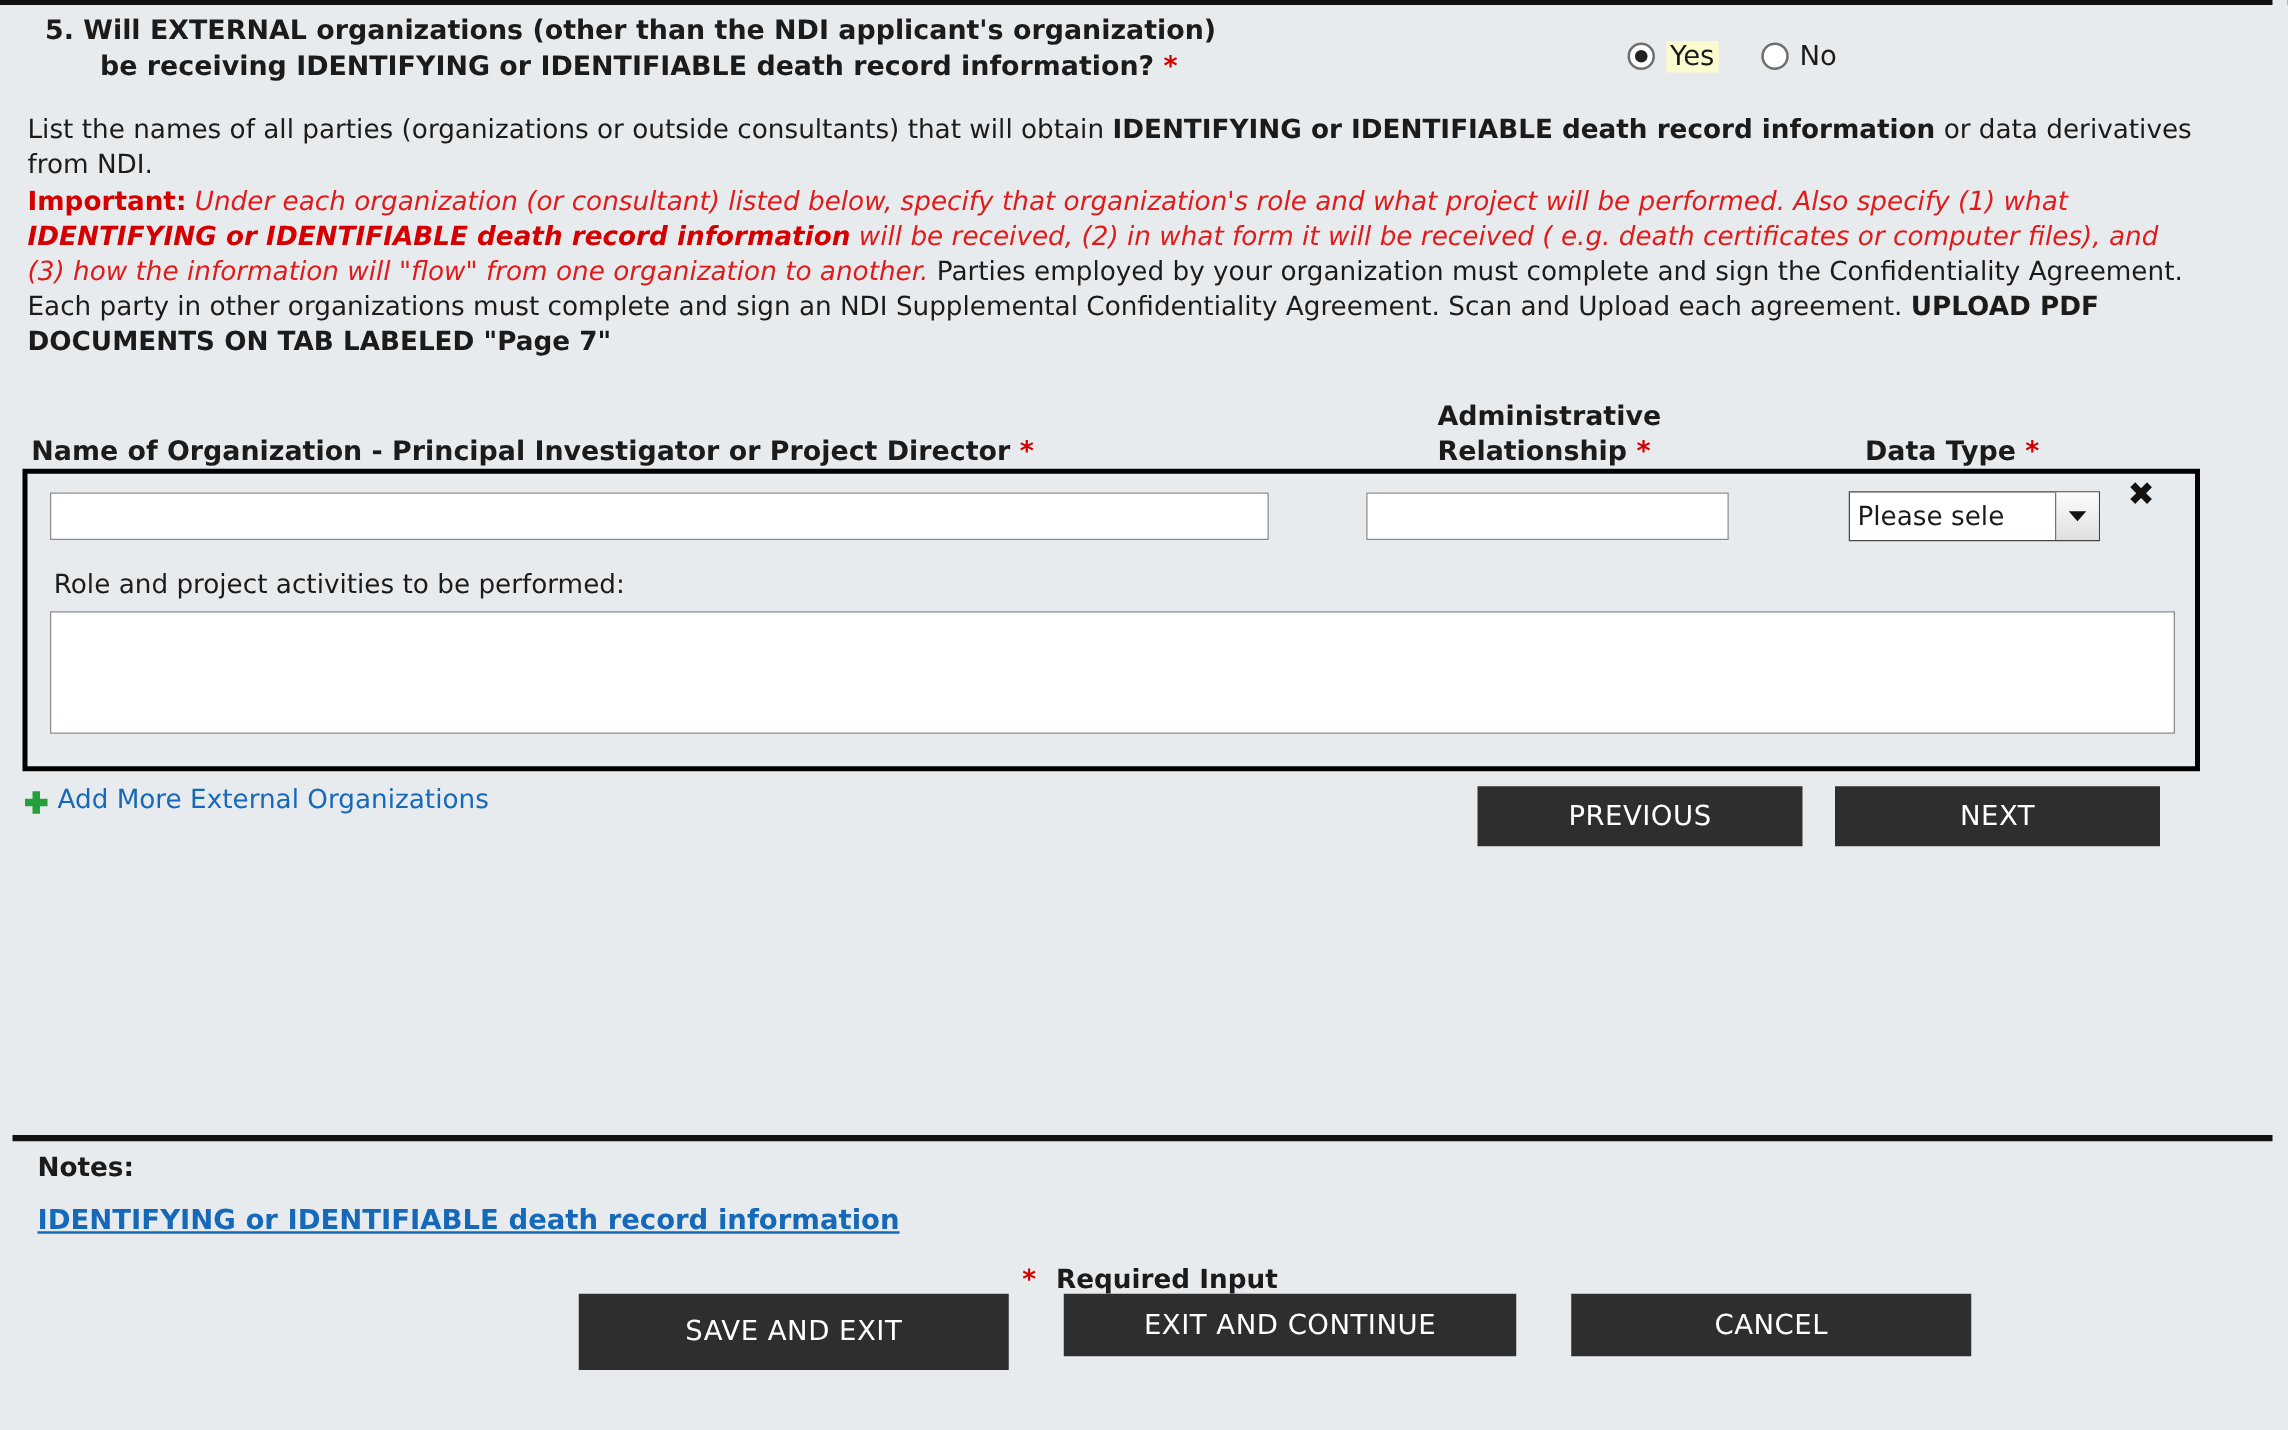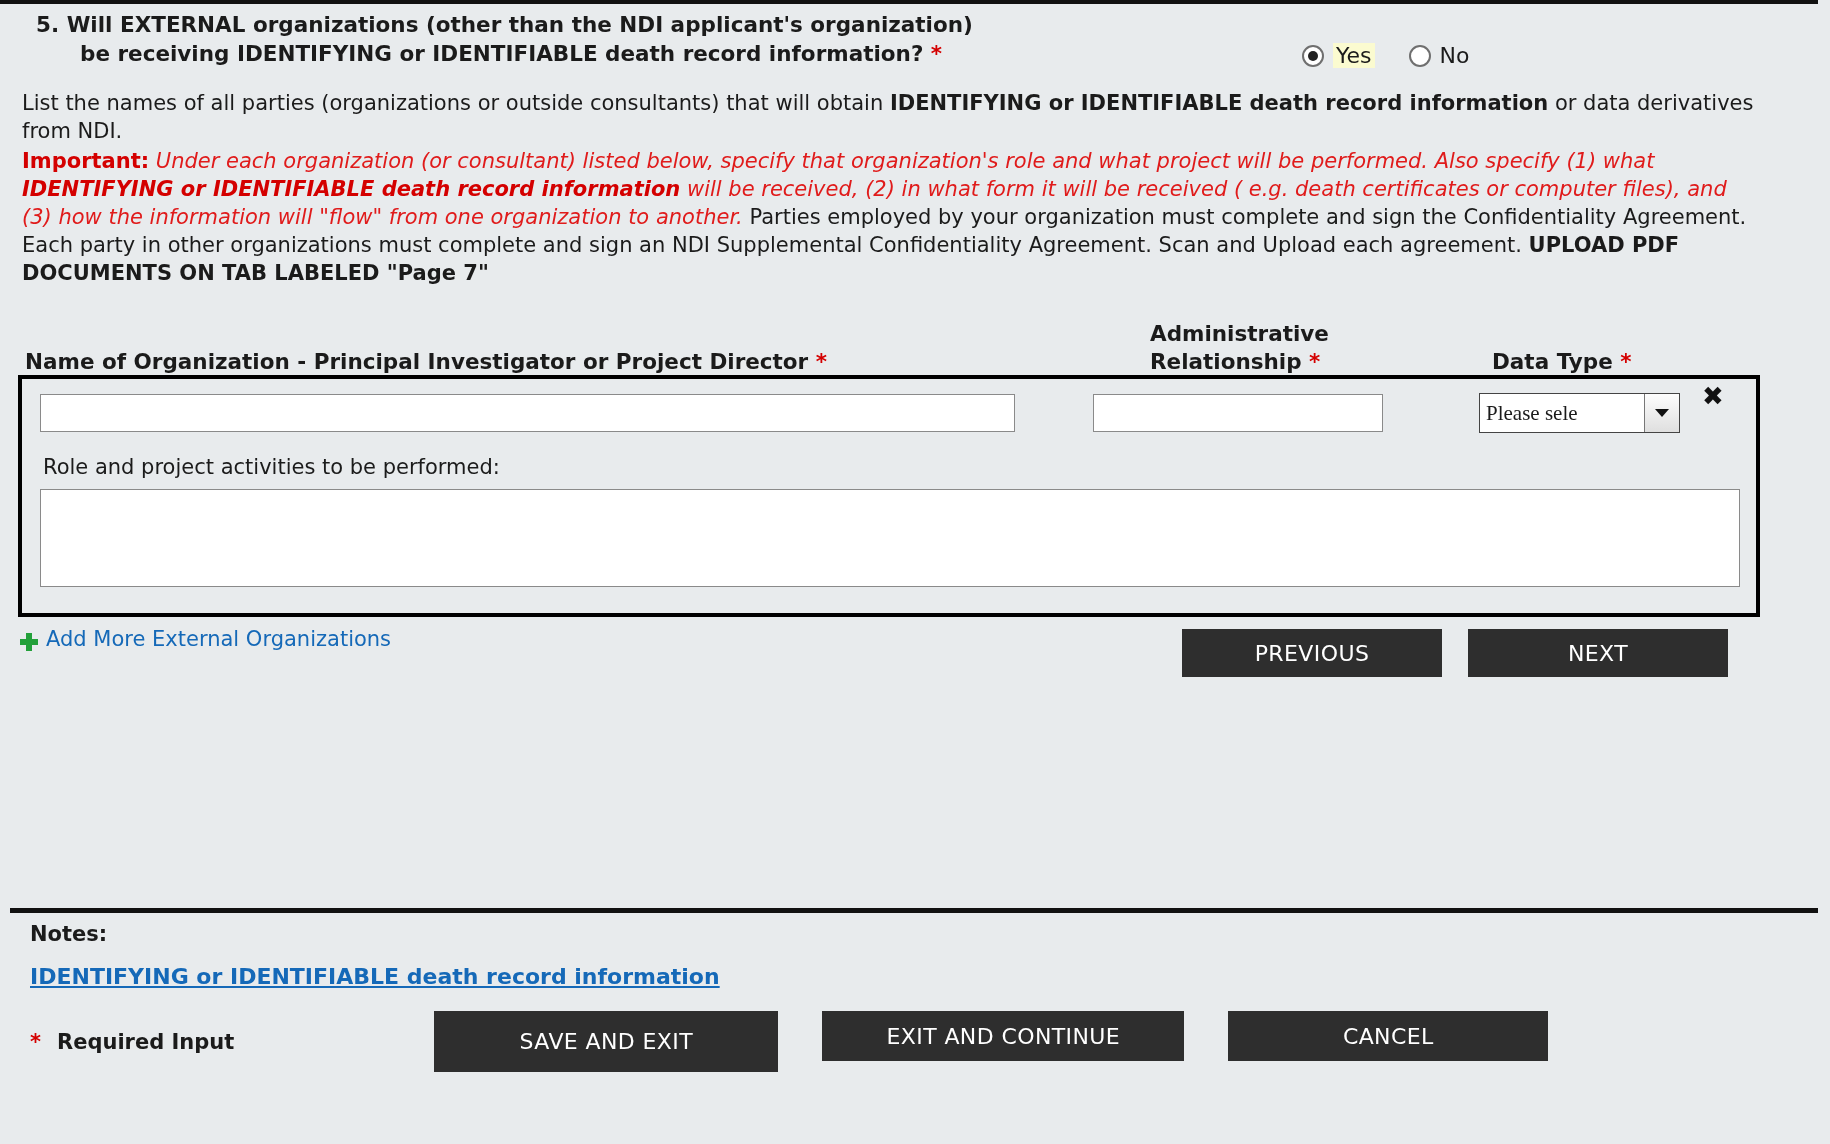--- a/index.html
+++ b/index.html
@@ -30,21 +30,21 @@
   .content {
     position: absolute;
     left: 0; top: 4px;
     width: 1790px;
     padding: 0 22px;
     box-sizing: border-box;
   }
   
   .question-row {
     display: flex;
-    align-items: flex-end;
+    align-items: center;
     padding-top: 6px;
   }
   .question-text {
     font-size: 21.5px;
     font-weight: bold;
     line-height: 1.35;
     width: 1240px;
     padding-left: 14px;
     box-sizing: border-box;
   }
@@ -166,21 +166,20 @@
   }
   .select-wrap {
     margin-left: 96px;
     position: relative;
     display: inline-flex;
     align-items: center;
     border: 1px solid #444;
     background: #fff;
     height: 40px;
     box-sizing: border-box;
-    font-family: Liberation Serif, serif;
   }
   .select-text {
     font-size: 21px;
     padding: 0 6px 0 6px;
     white-space: nowrap;
     width: 152px;
     overflow: hidden;
   }
   .select-arrow-btn {
     width: 34px;
@@ -296,20 +295,21 @@
     font-size: 22px;
     font-weight: bold;
     color: #1569b8;
     text-decoration: underline;
     cursor: pointer;
   }
   .footer-row {
     display: flex;
     align-items: center;
     margin-top: 22px;
+    flex-direction: column;
   }
   .required-note {
     font-size: 21px;
     font-weight: bold;
     white-space: nowrap;
   }
   .required-note .req-star { margin-right: 16px; }
   .footer-buttons {
     display: flex;
     gap: 44px;

